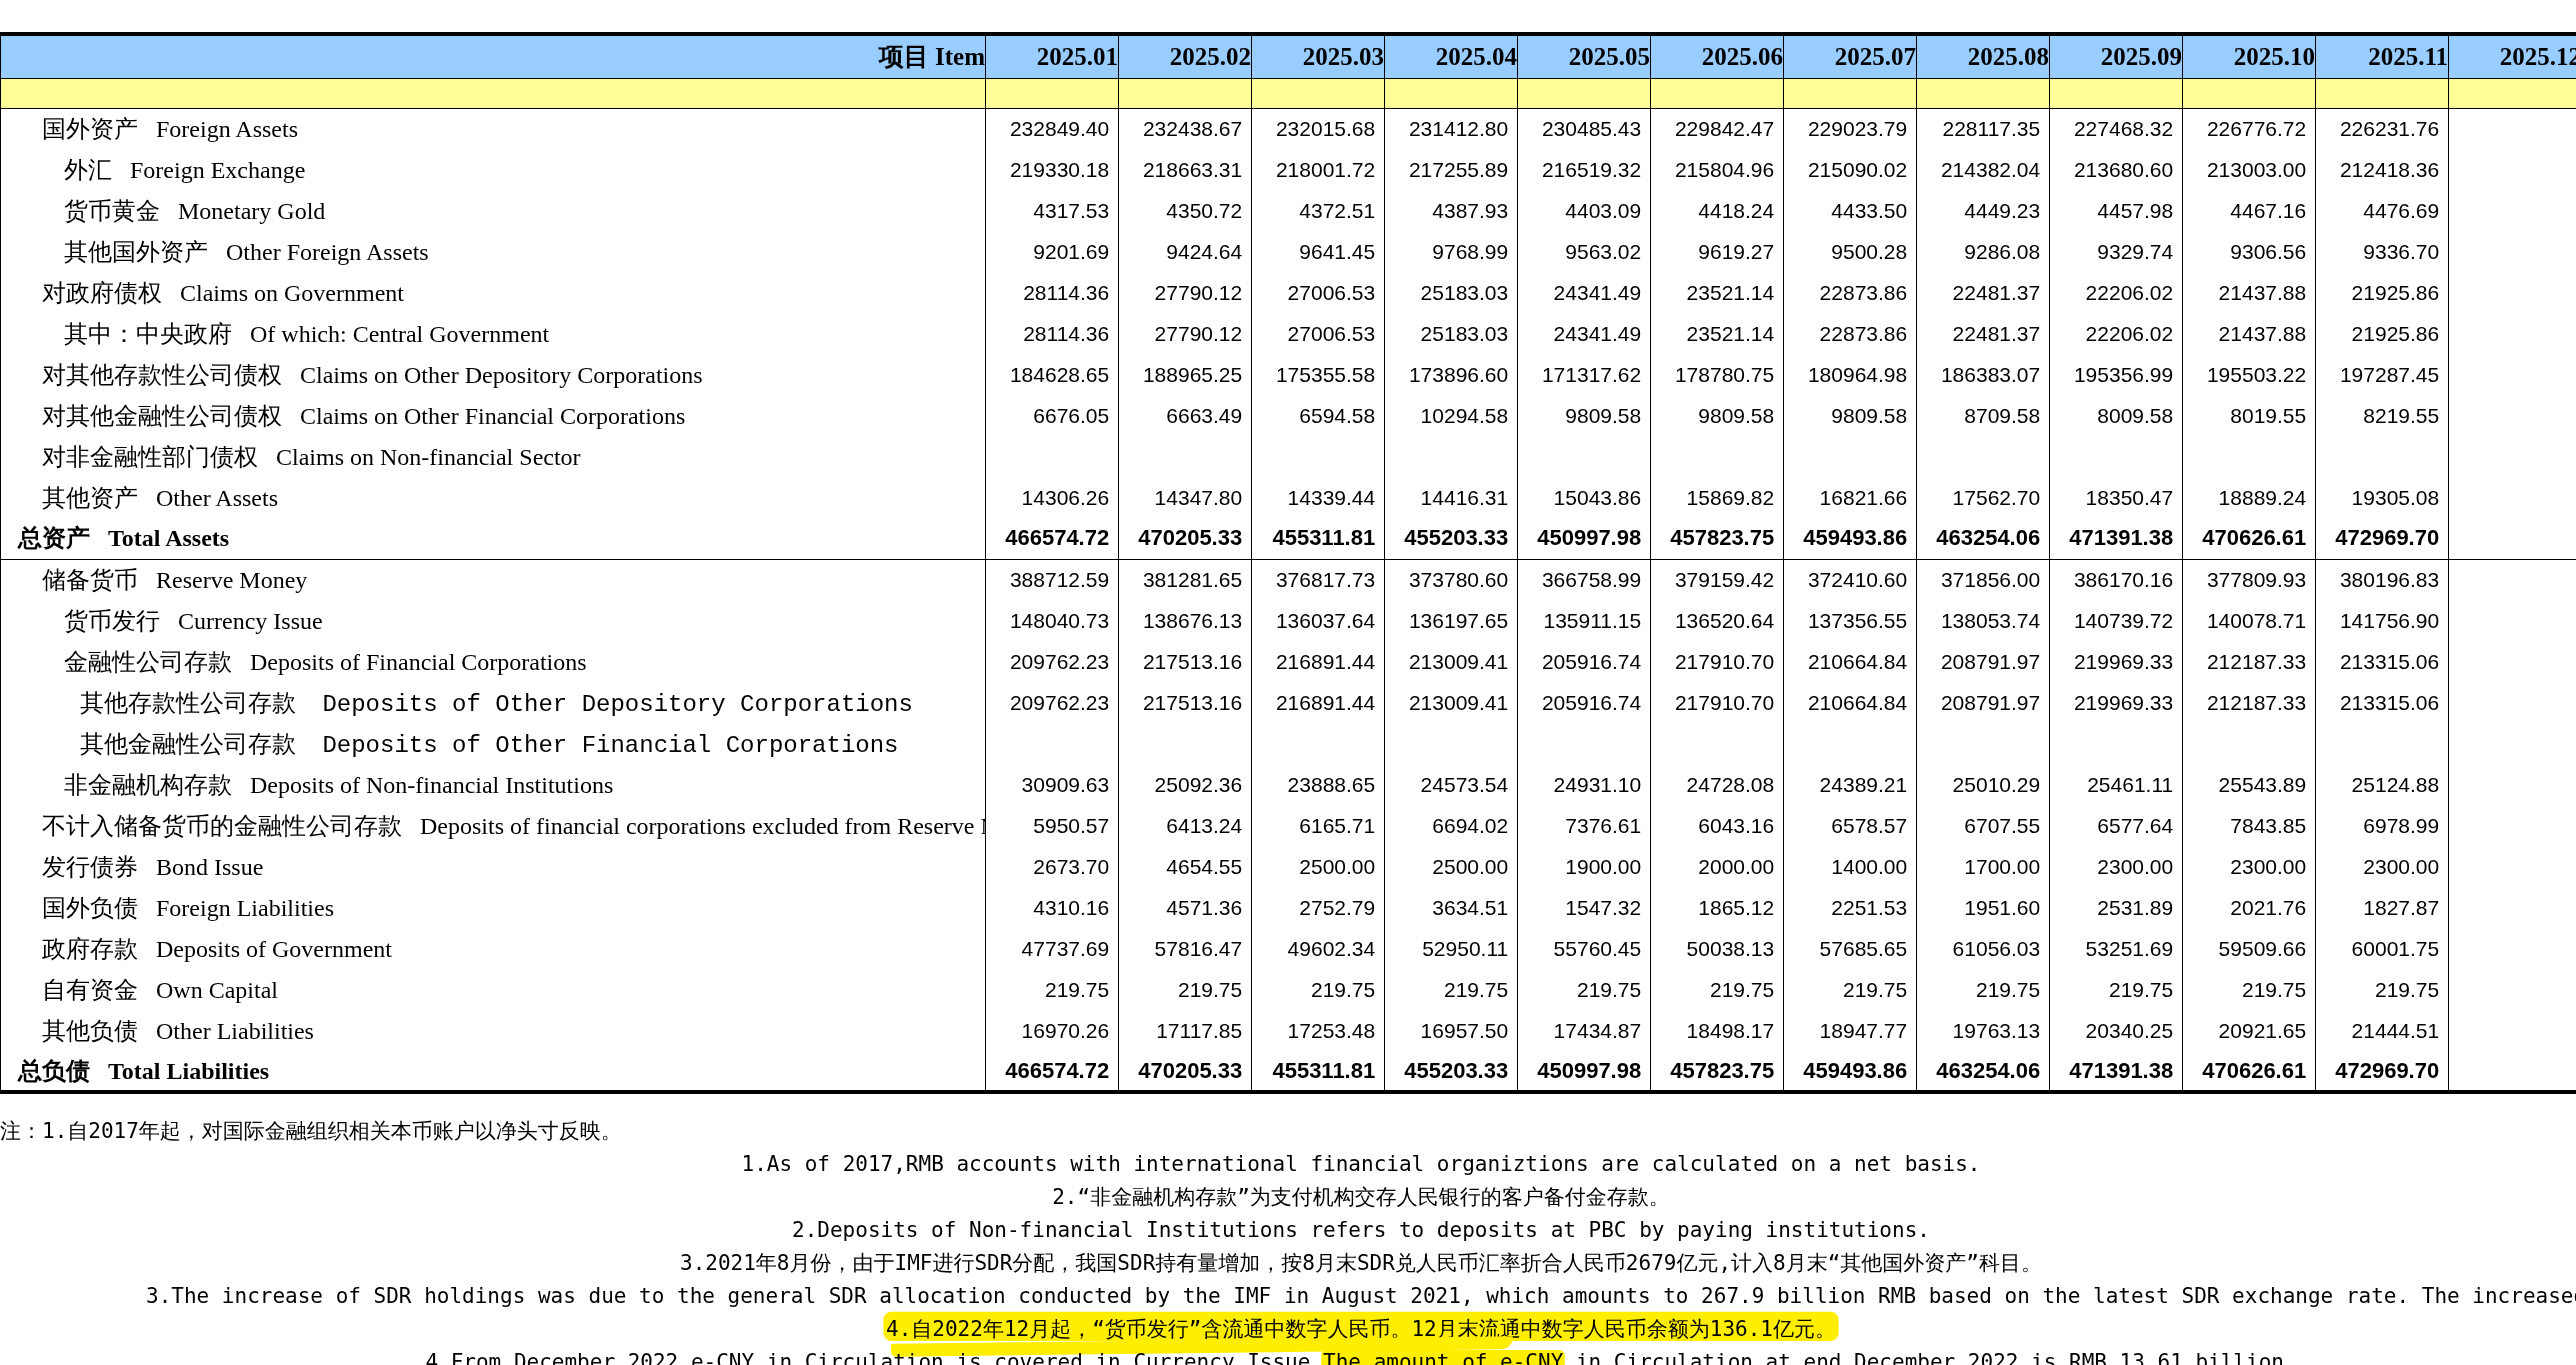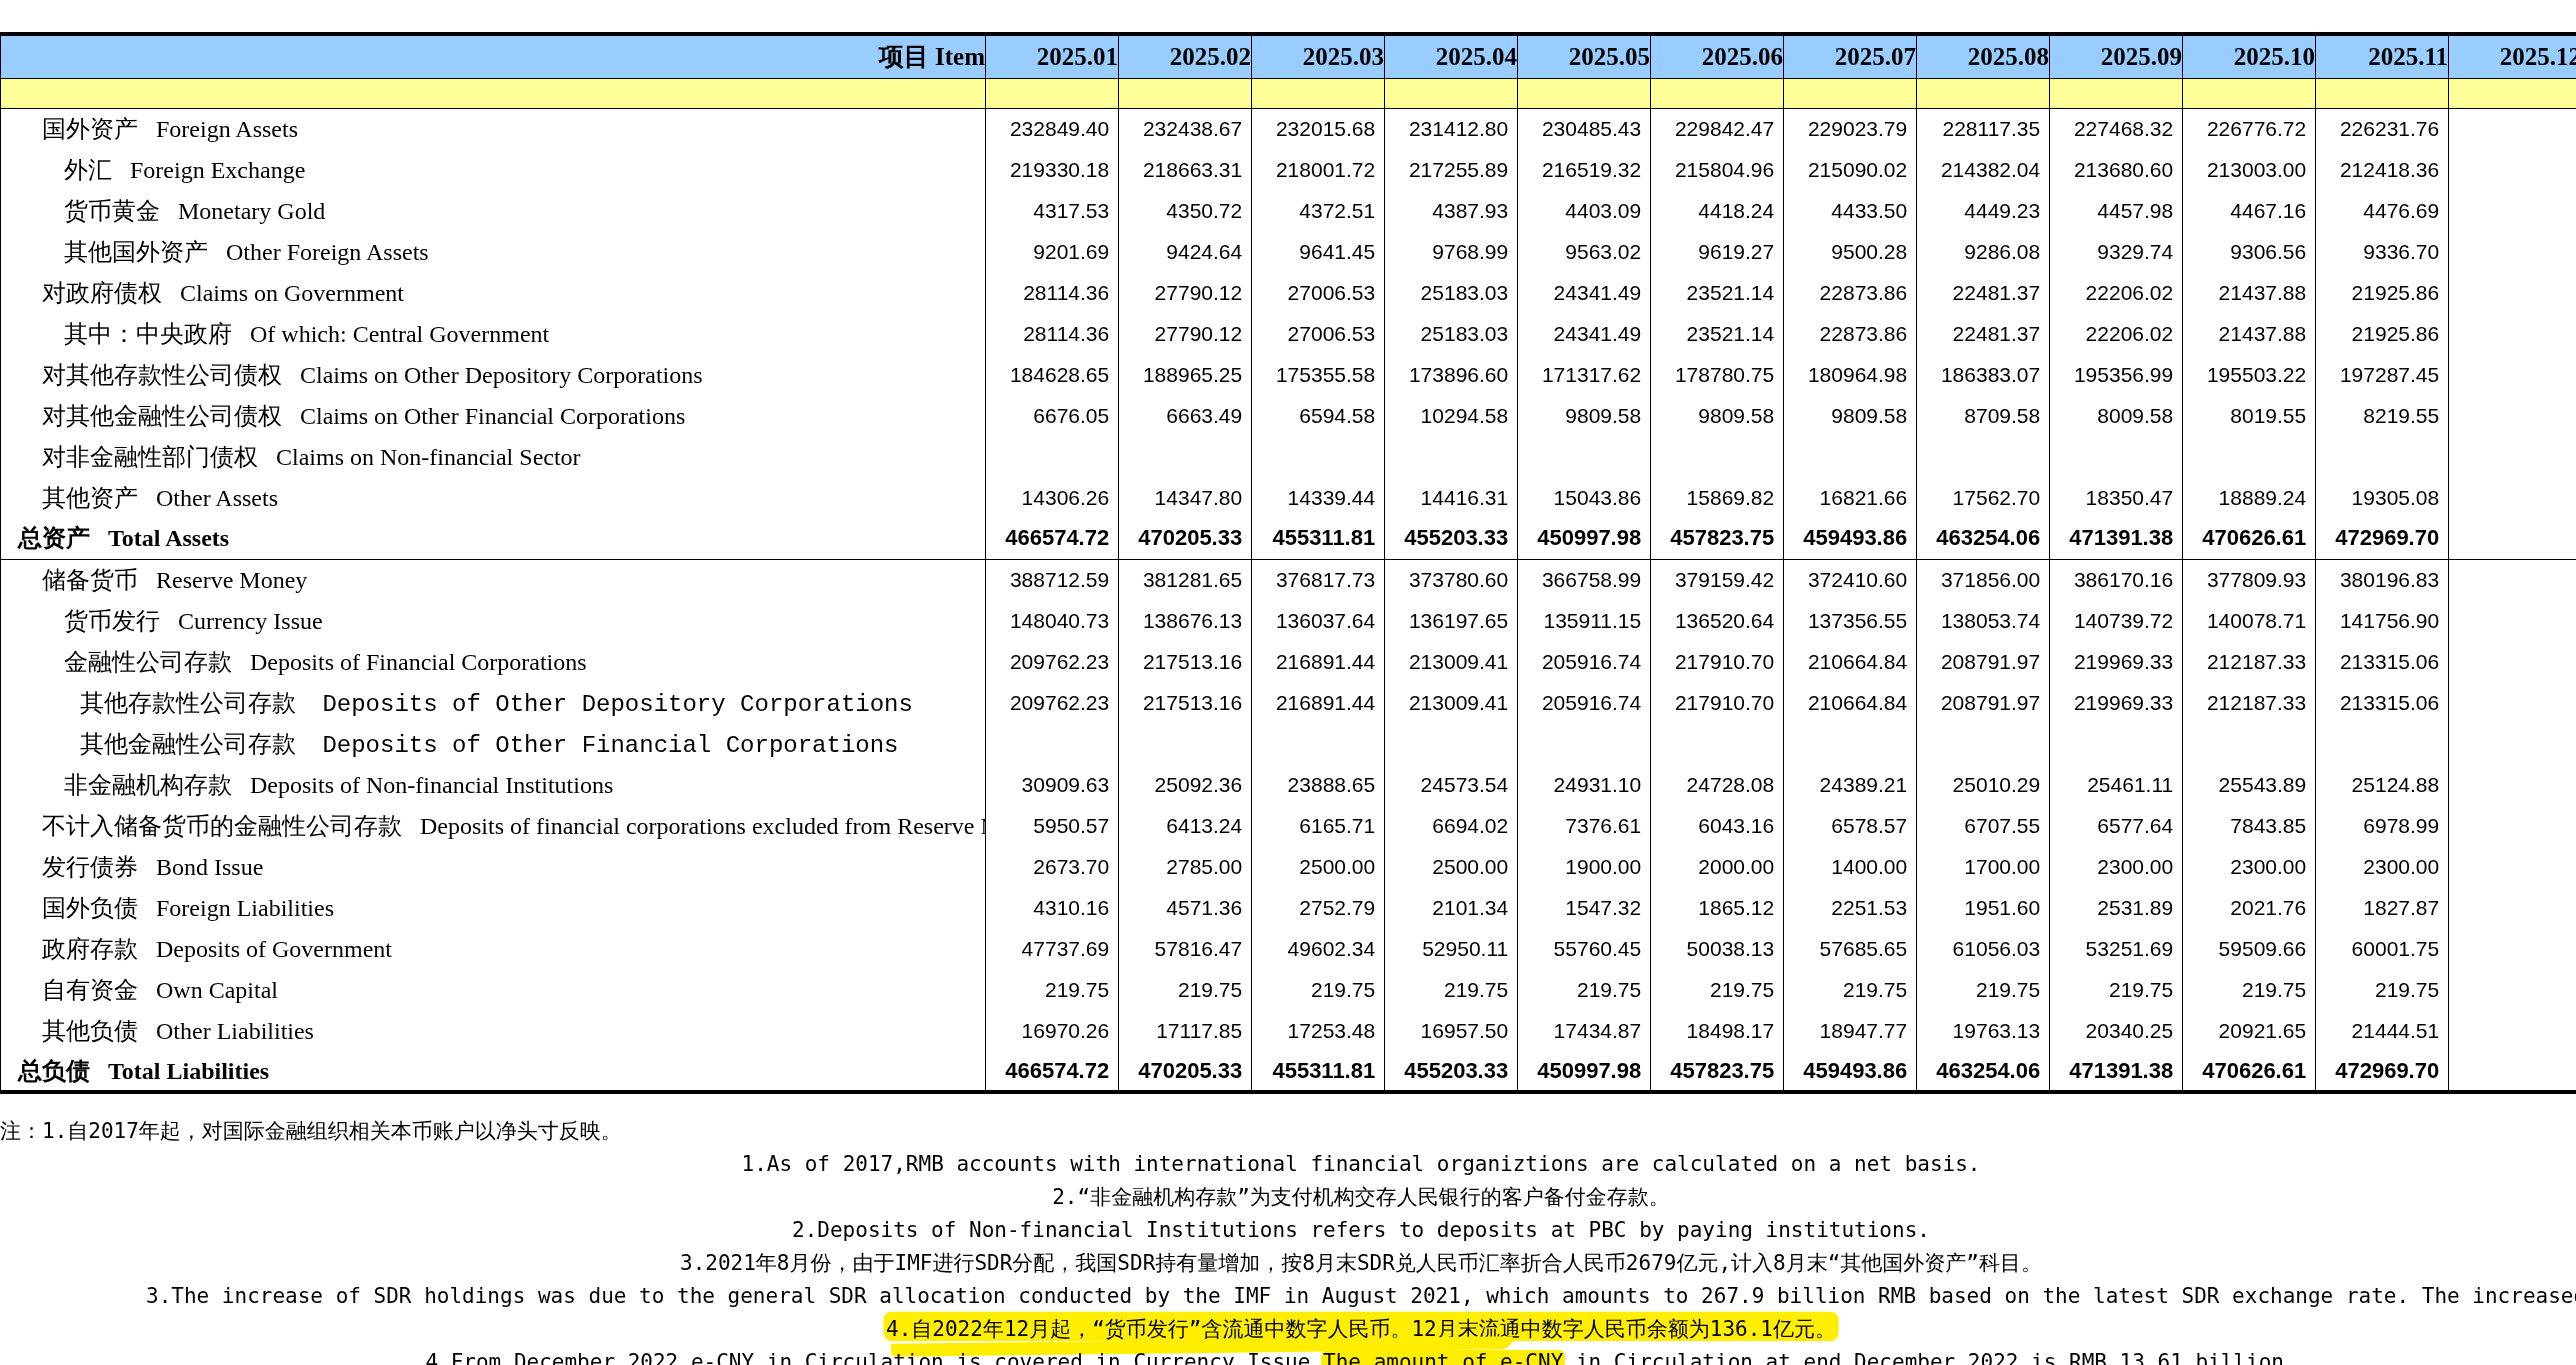--- a/index.html
+++ b/index.html
@@ -417,38 +417,38 @@
           <td class="val">6578.57</td>
           <td class="val">6707.55</td>
           <td class="val">6577.64</td>
           <td class="val">7843.85</td>
           <td class="val">6978.99</td>
           <td class="val"></td>
         </tr>
         <tr class="data-row">
           <td class="item"><span class="lbl ind-1">发行债券  Bond Issue</span></td>
           <td class="val">2673.70</td>
-          <td class="val">2785.00</td>
+          <td class="val">4654.55</td>
           <td class="val">2500.00</td>
           <td class="val">2500.00</td>
           <td class="val">1900.00</td>
           <td class="val">2000.00</td>
           <td class="val">1400.00</td>
           <td class="val">1700.00</td>
           <td class="val">2300.00</td>
           <td class="val">2300.00</td>
           <td class="val">2300.00</td>
           <td class="val"></td>
         </tr>
         <tr class="data-row">
           <td class="item"><span class="lbl ind-1">国外负债  Foreign Liabilities</span></td>
           <td class="val">4310.16</td>
           <td class="val">4571.36</td>
           <td class="val">2752.79</td>
-          <td class="val">2101.34</td>
+          <td class="val">3634.51</td>
           <td class="val">1547.32</td>
           <td class="val">1865.12</td>
           <td class="val">2251.53</td>
           <td class="val">1951.60</td>
           <td class="val">2531.89</td>
           <td class="val">2021.76</td>
           <td class="val">1827.87</td>
           <td class="val"></td>
         </tr>
         <tr class="data-row">

